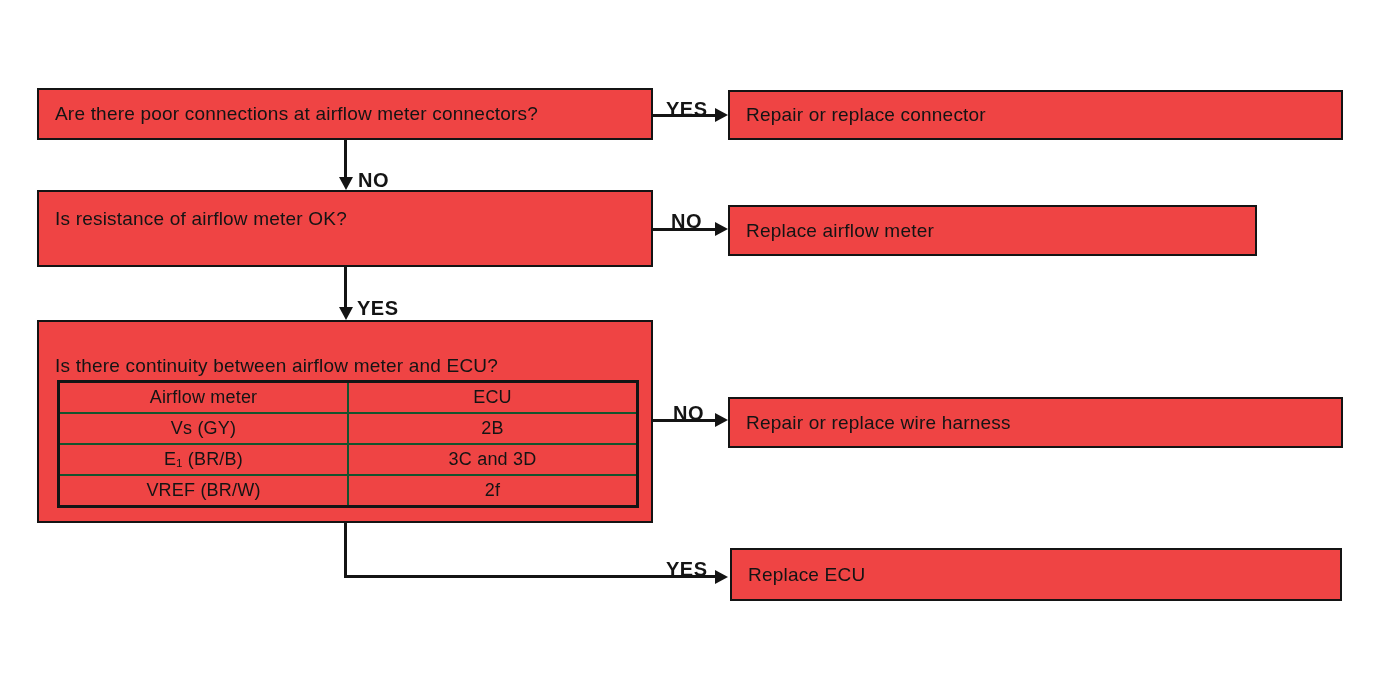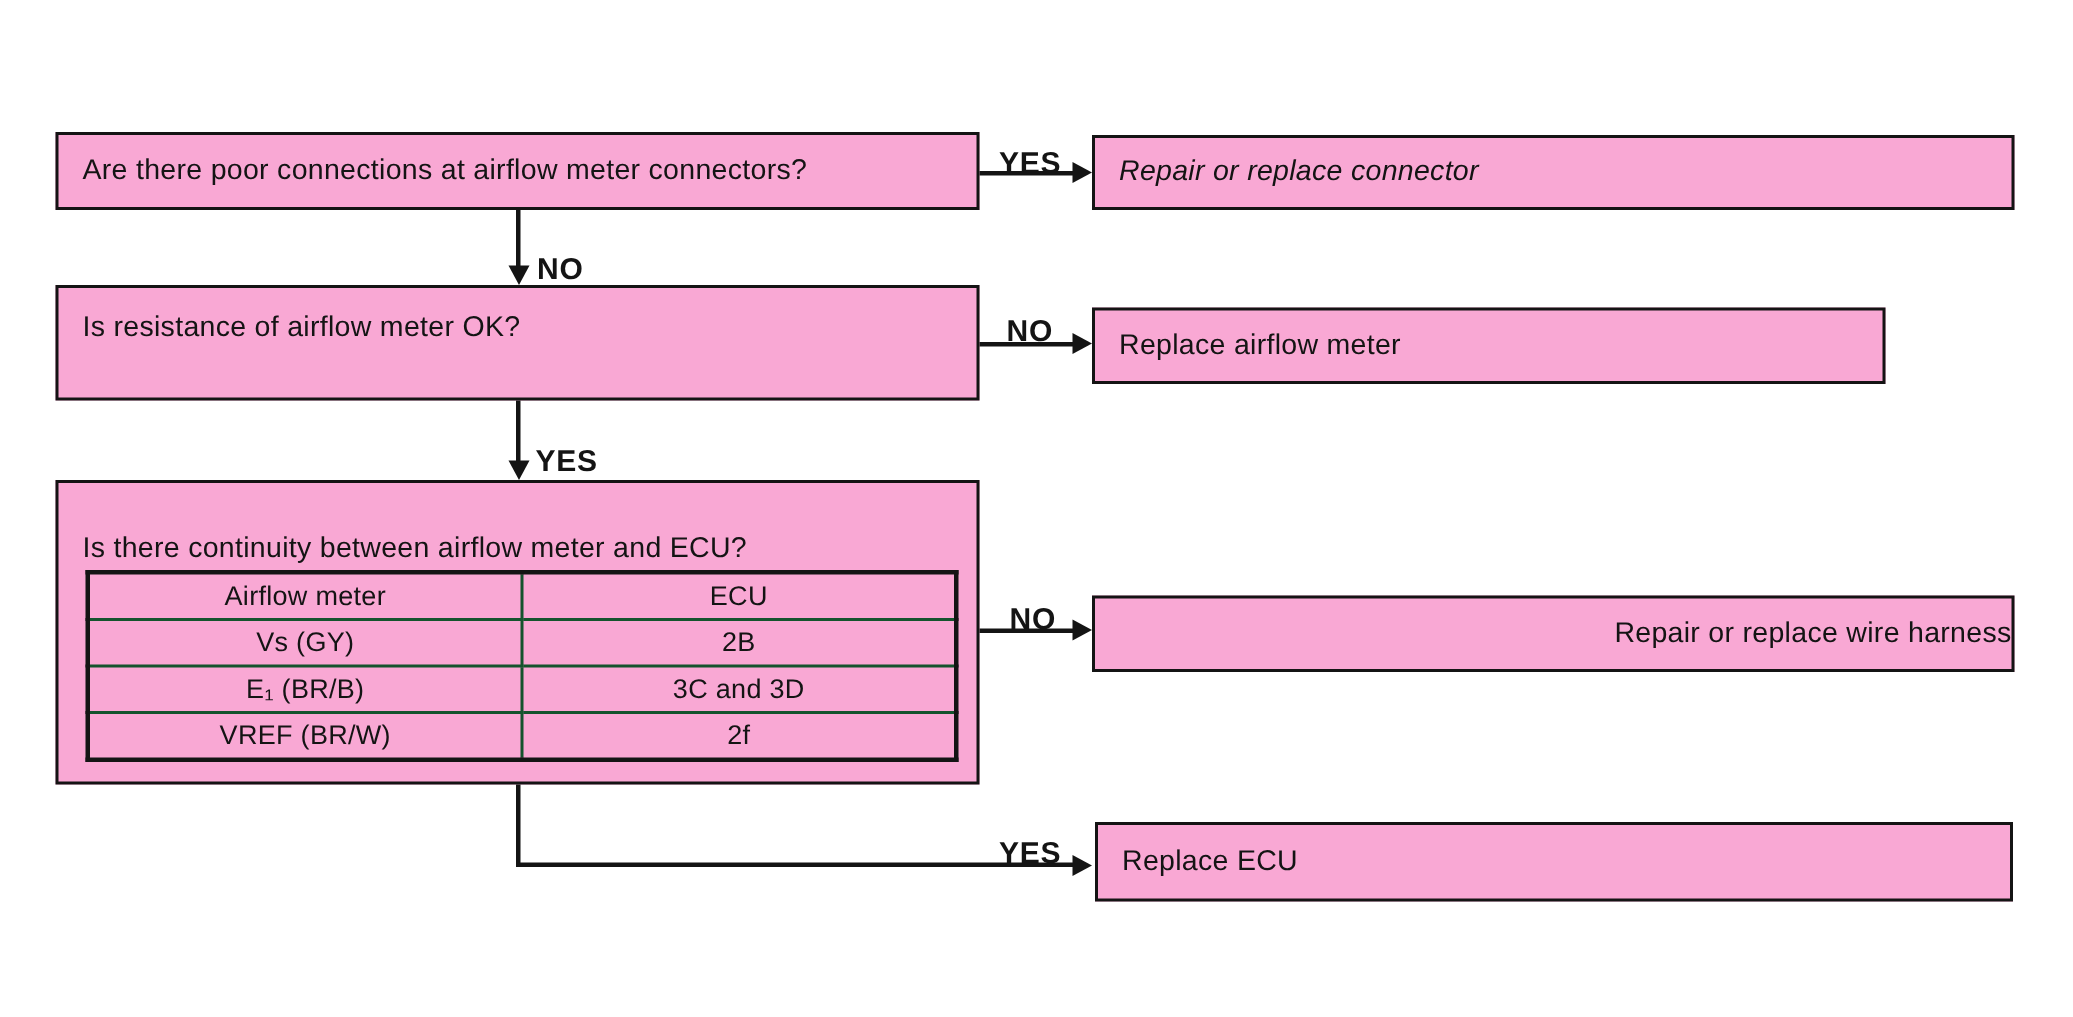--- a/index.html
+++ b/index.html
@@ -13,21 +13,21 @@
     height: 678px;
     background: #ffffff;
     font-family: "Liberation Sans", "DejaVu Sans", sans-serif;
     color: #141414;
     overflow: hidden;
   }
   
   .node {
     position: absolute;
     border: 2px solid #141414;
-    background: #f9a8d4;
+    background: #ef4444;
     box-sizing: border-box;
     font-size: 19px;
     letter-spacing: 0.2px;
   }
   .node .q-text {
     display: block;
     padding: 0 0 0 16px;
   }
   .v-center {
     display: flex;
@@ -94,21 +94,21 @@
 <div class="canvas">
 
   <div class="node v-center" style="left:37px; top:88px; width:616px; height:52px;">
     <span class="q-text">Are there poor connections at airflow meter connectors?</span>
   </div>
 
   <span class="branch-label" style="left:666px; top:82px;">YES</span>
   <div class="h-line" style="left:653px; top:114px; width:64px;"></div>
   <div class="arrow-right" style="left:715px; top:108px;"></div>
 
-  <div class="node v-center" style="left:728px; top:90px; width:615px; height:50px;font-style:italic;">
+  <div class="node v-center" style="left:728px; top:90px; width:615px; height:50px;">
     <span class="q-text">Repair or replace connector</span>
   </div>
 
   <div class="v-line" style="left:344px; top:140px; height:40px;"></div>
   <div class="arrow-down" style="left:339px; top:177px;"></div>
   <span class="branch-label" style="left:358px; top:153px;">NO</span>
 
   <div class="node top-align" style="left:37px; top:190px; width:616px; height:77px;">
     <span class="q-text">Is resistance of airflow meter OK?</span>
   </div>
@@ -150,21 +150,21 @@
         <td>2f</td>
       </tr>
     </tbody>
       </table>
   </div>
 
   <span class="branch-label" style="left:673px; top:386px;">NO</span>
   <div class="h-line" style="left:653px; top:419px; width:64px;"></div>
   <div class="arrow-right" style="left:715px; top:413px;"></div>
 
-  <div class="node v-center" style="left:728px; top:397px; width:615px; height:51px;justify-content:flex-end;">
+  <div class="node v-center" style="left:728px; top:397px; width:615px; height:51px;">
     <span class="q-text">Repair or replace wire harness</span>
   </div>
 
   <div class="v-line" style="left:344px; top:523px; height:55px;"></div>
   <div class="h-line" style="left:344px; top:575px; width:373px;"></div>
   <div class="arrow-right" style="left:715px; top:570px;"></div>
   <span class="branch-label" style="left:666px; top:542px;">YES</span>
 
   <div class="node v-center" style="left:730px; top:548px; width:612px; height:53px;">
     <span class="q-text">Replace ECU</span>

